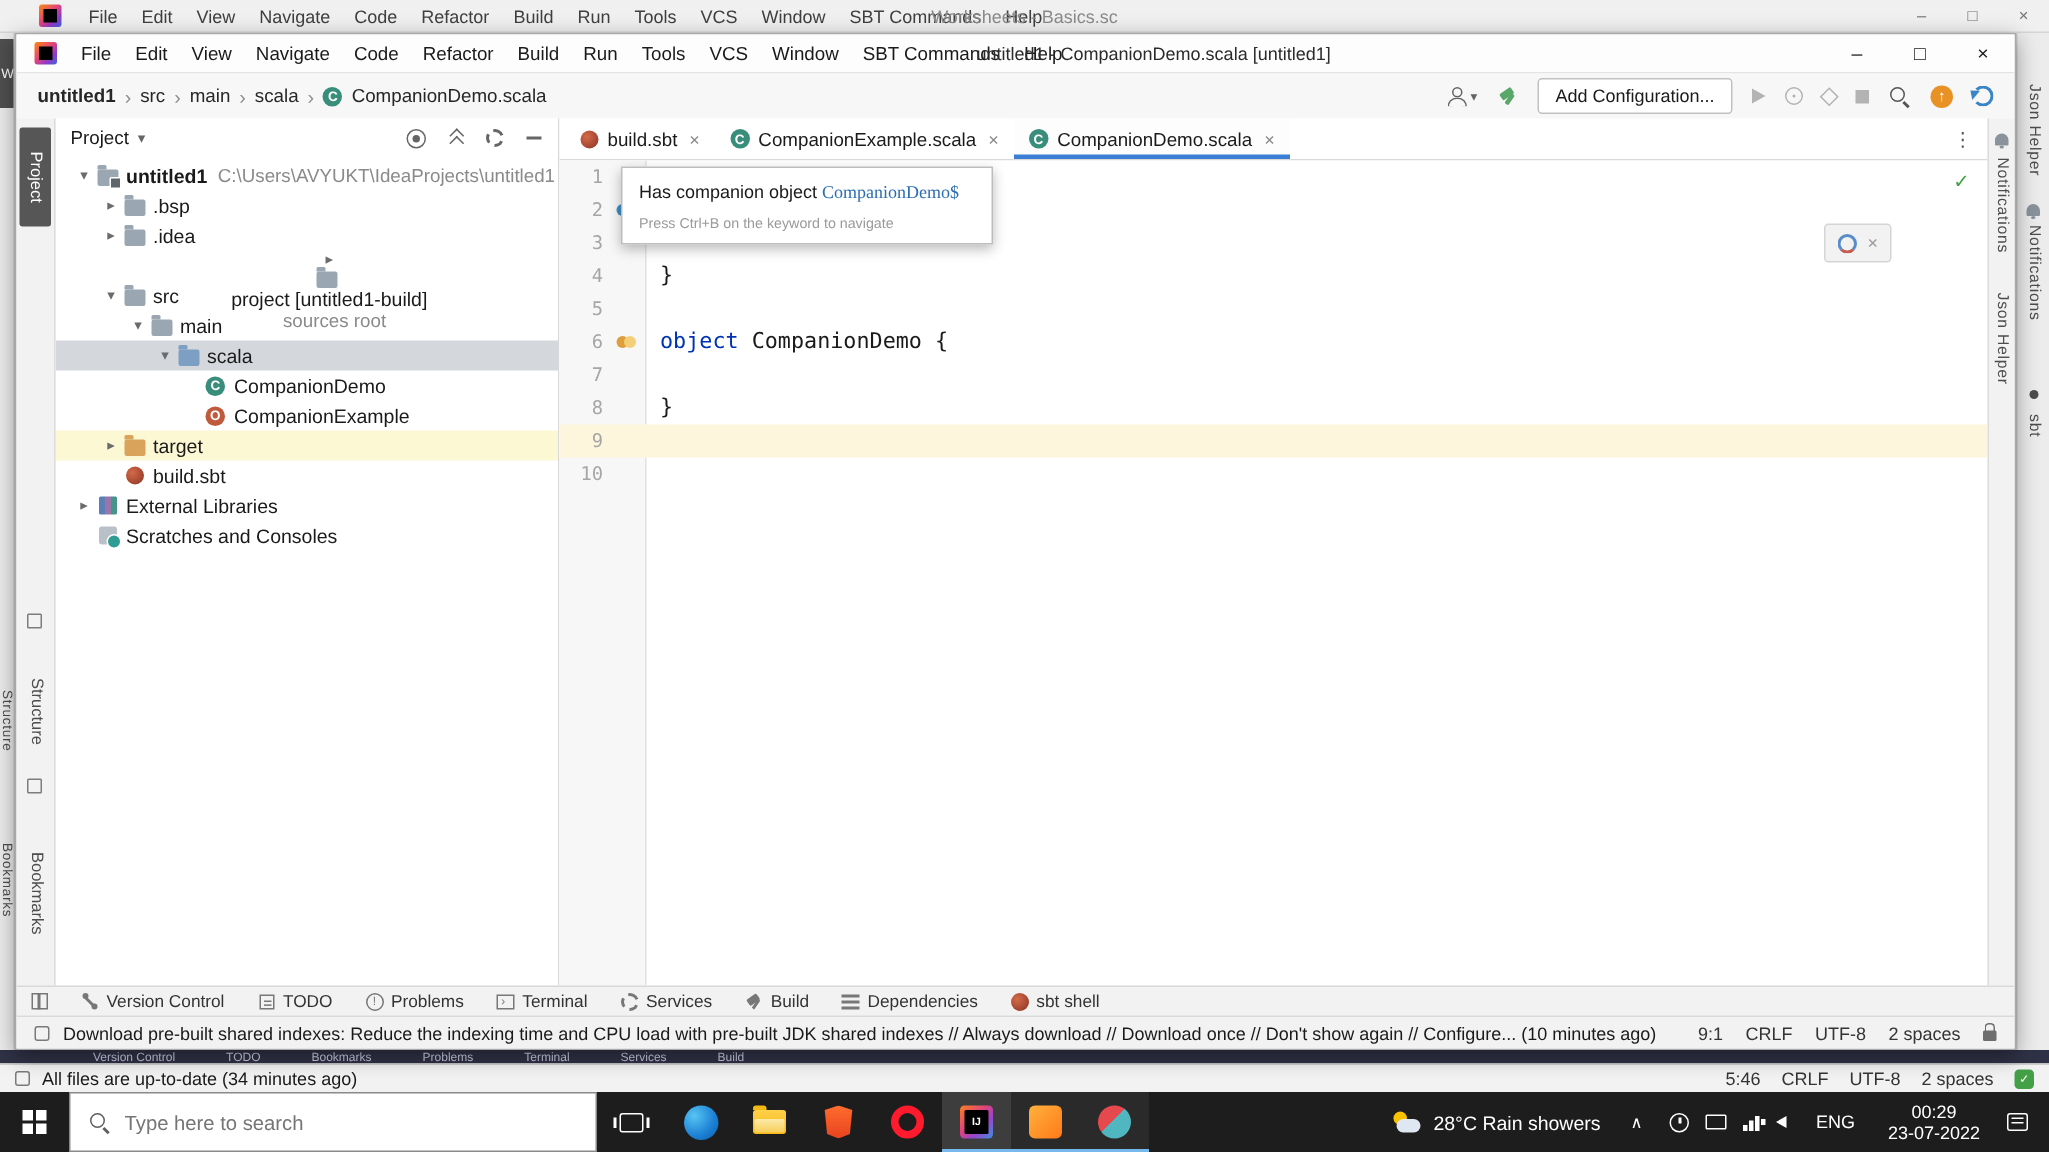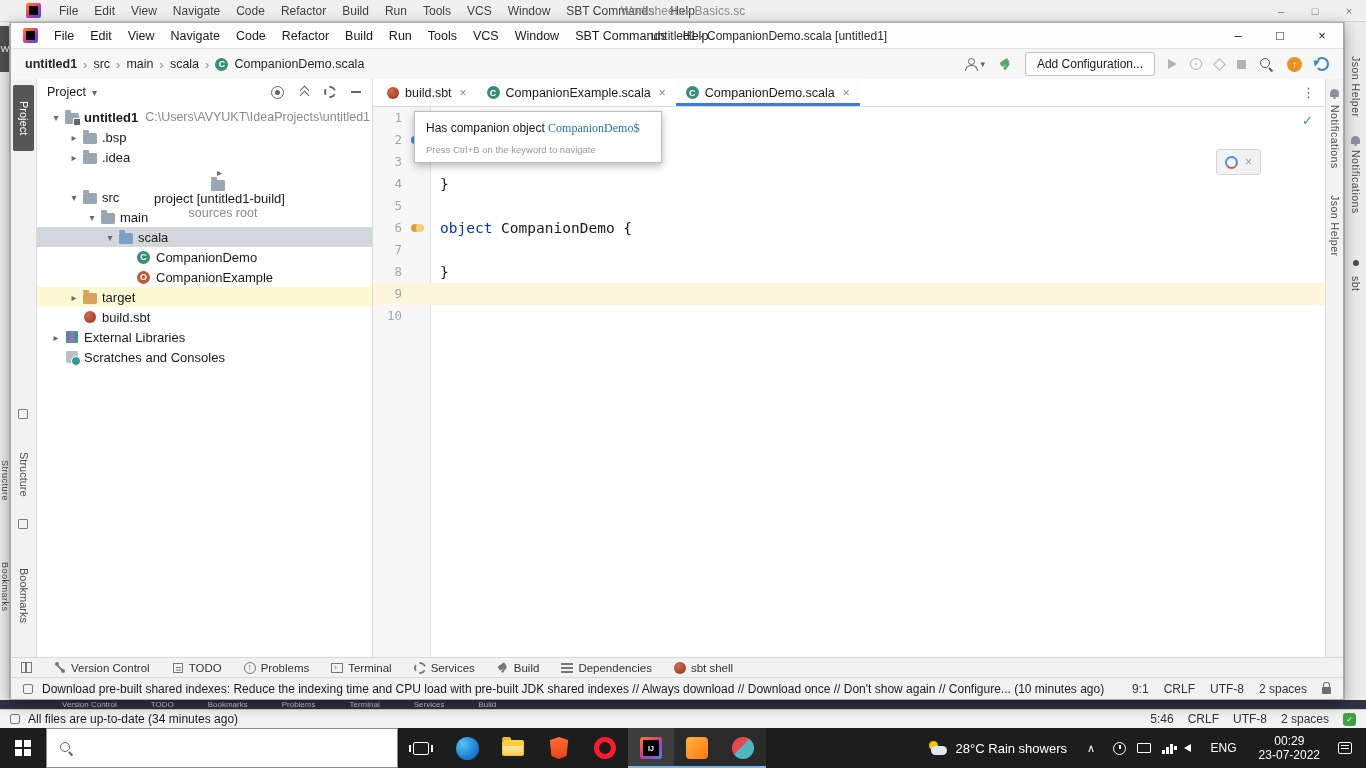--- a/index.html
+++ b/index.html
@@ -657,20 +657,21 @@
     <div class="tb-btn">
         <span class="win-logo">
           <i></i>
           <i></i>
           <i></i>
           <i></i>
         </span>
       </div>
     <div id="tb-search">
       <span class="icon-search"></span>
+      <input type="text" placeholder="Type here to search" style="">
     </div>
     <div class="tb-btn">
         <span class="tv-icon"></span>
       </div>
     <div class="tb-app">
         <span class="app-edge"></span>
       </div>
     <div class="tb-app">
         <span class="app-explorer"></span>
       </div>

